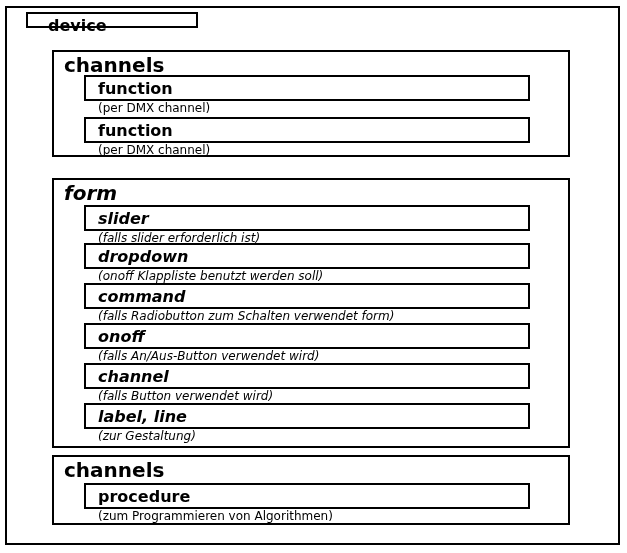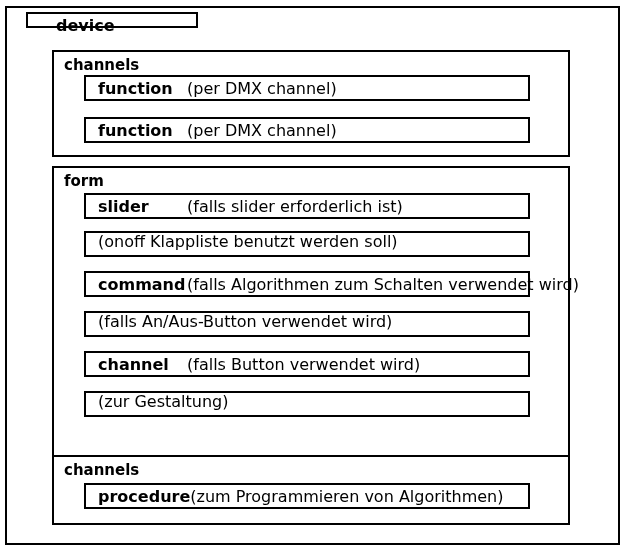--- a/index.html
+++ b/index.html
@@ -28,64 +28,65 @@
     top: 6px;
     width: 615px;
     height: 539px;
   }
   
   #device {
     left: 19px;
     top: 4px;
     width: 172px;
     height: 16px;
-    padding: 2px 0 0 28px;
+    padding: 2px 0 0 20px;
   }
   .bold-label {
     font-weight: bold;
     font-size: 16px;
     line-height: 20px;
     white-space: nowrap;
   }
   
   .section {
     left: 45px;
     width: 518px;
   }
   #sec-channels-top { top: 42px;  height: 107px; }
-  #sec-form         { top: 158px; height: 318px; }
+  #sec-form         { top: 170px; height: 270px; font-style: italic; }
   #sec-channels-bottom { top: 447px; height: 70px; }
   .section-header {
     position: absolute;
     left: 10px;
     top: 2px;
     font-weight: bold;
-    font-size: 15px;
+    font-size: 20px;
     line-height: 22px;
     white-space: nowrap;
   }
   
   .row {
     left: 30px;
     width: 446px;
     height: 26px;
     padding: 1px 0 0 12px;
     display: flex;
     align-items: baseline;
     white-space: nowrap;
+    flex-direction: column;
   }
   .row-label {
     font-weight: bold;
     font-size: 16px;
     line-height: 22px;
     min-width: 89px;
     display: inline-block;
   }
   .row-annotation {
-    font-size: 16px;
+    font-size: 12px;
     line-height: 16px;
   }
 </style>
 </head>
 <body>
 
 <div class="canvas">
 
   <div class="box" id="outer">
 
@@ -105,34 +106,37 @@
       </div>
     </div>
 
     <div class="box section" id="sec-form">
       <div class="section-header">form</div>
       <div class="box row" style="top:25px">
         <span class="row-label">slider</span>
         <span class="row-annotation">(falls slider erforderlich ist)</span>
       </div>
       <div class="box row" style="top:63px">
+        <span class="row-label">dropdown</span>
         <span class="row-annotation">(onoff Klappliste benutzt werden soll)</span>
       </div>
       <div class="box row" style="top:103px">
         <span class="row-label">command</span>
-        <span class="row-annotation">(falls Algorithmen zum Schalten verwendet wird)</span>
+        <span class="row-annotation">(falls Radiobutton zum Schalten verwendet form)</span>
       </div>
       <div class="box row" style="top:143px">
+        <span class="row-label">onoff</span>
         <span class="row-annotation">(falls An/Aus-Button verwendet wird)</span>
       </div>
       <div class="box row" style="top:183px">
         <span class="row-label">channel</span>
         <span class="row-annotation">(falls Button verwendet wird)</span>
       </div>
       <div class="box row" style="top:223px">
+        <span class="row-label">label, line</span>
         <span class="row-annotation">(zur Gestaltung)</span>
       </div>
     </div>
 
     <div class="box section" id="sec-channels-bottom">
       <div class="section-header">channels</div>
       <div class="box row" style="top:26px">
         <span class="row-label">procedure</span>
         <span class="row-annotation">(zum Programmieren von Algorithmen)</span>
       </div>

